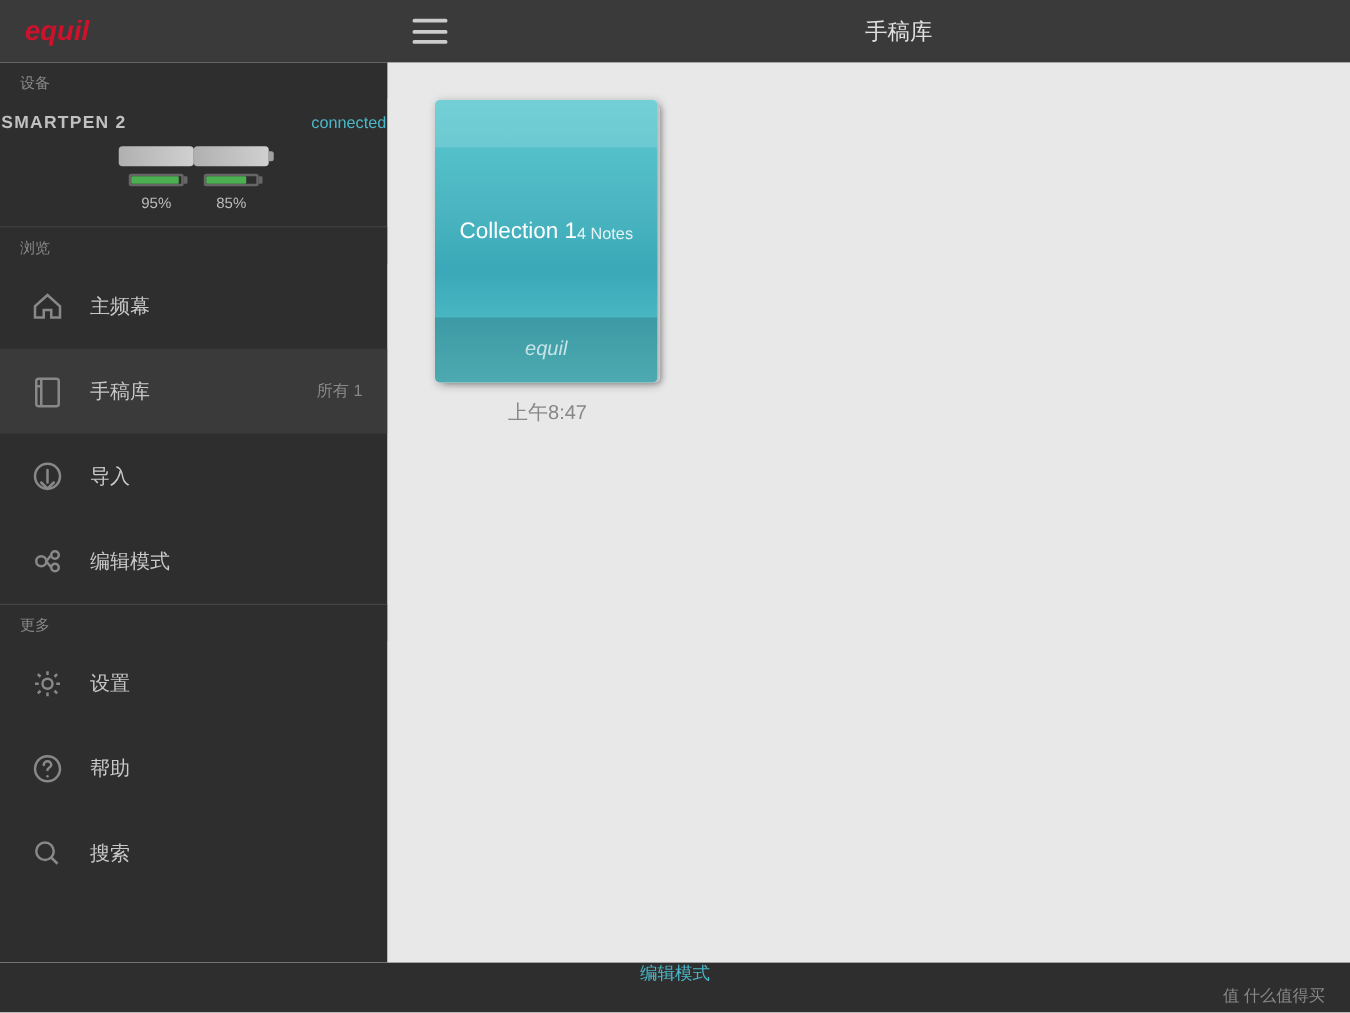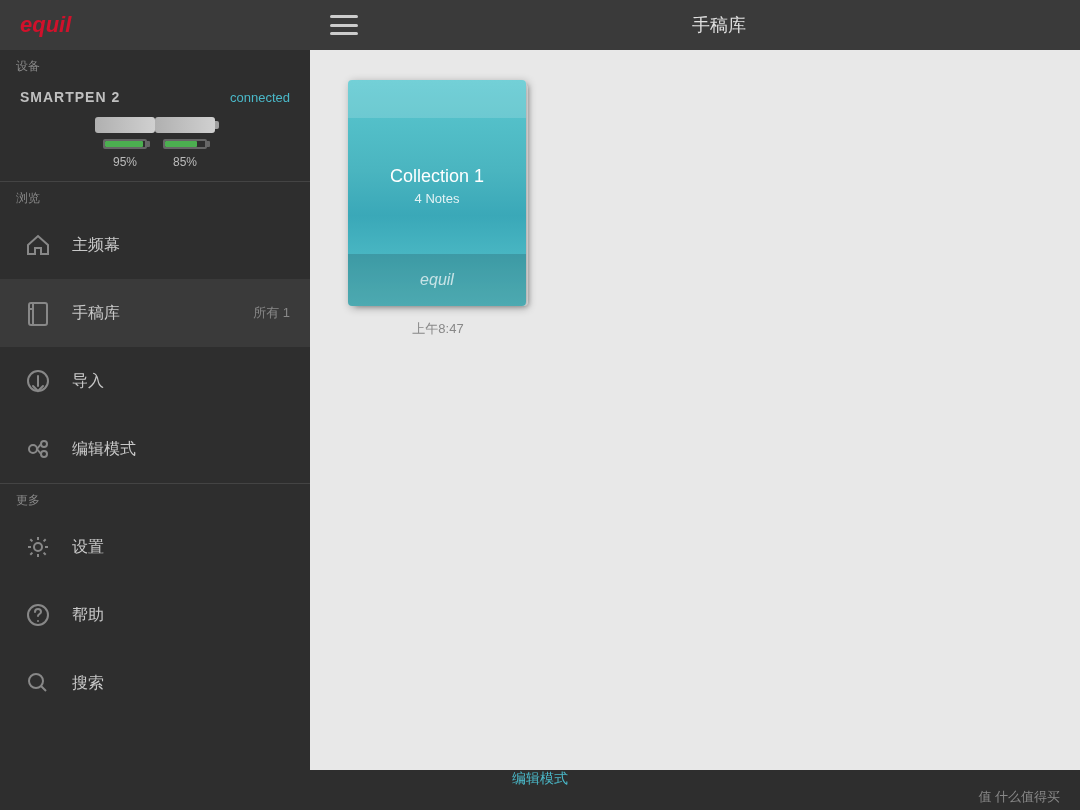--- a/index.html
+++ b/index.html
@@ -13,21 +13,21 @@
     .header-title { flex: 1; text-align: center; color: #e0e0e0; font-size: 18px; }
 
     
     .main { display: flex; flex: 1; overflow: hidden; }
 
     
     .sidebar { width: 310px; background: #2e2e2e; flex-shrink: 0; display: flex; flex-direction: column; height: 100%; }
     .sidebar-section-label { color: #888; font-size: 12px; padding: 8px 16px 4px; background: #2e2e2e; font-family: Liberation Serif, serif; }
 
     
-    .device-section { padding: 10px 20px 12px; }
+    .device-section { padding: 10px 1px 12px; }
     .device-header { display: flex; justify-content: space-between; align-items: center; margin-bottom: 12px; }
     .device-name { color: #c0c0c0; font-size: 14px; font-weight: bold; letter-spacing: 1px; }
     .device-status { color: #4ab8c8; font-size: 13px; }
 
     .device-batteries { display: flex; justify-content: center; }
     .battery-item { display: flex; flex-direction: column; align-items: center; gap: 6px; }
     .pen-icon { width: 60px; height: 16px; background: linear-gradient(to right, #b0b0b0, #d0d0d0); border-radius: 3px; position: relative; }
     .pen-icon::after { content: ''; position: absolute; right: -4px; top: 50%; transform: translateY(-50%); width: 4px; height: 8px; background: #a0a0a0; border-radius: 0 2px 2px 0; }
     .battery-bar-container { width: 44px; height: 10px; border: 2px solid #666; border-radius: 2px; position: relative; }
     .battery-bar-container::after { content: ''; position: absolute; right: -5px; top: 50%; transform: translateY(-50%); width: 3px; height: 6px; background: #666; border-radius: 0 1px 1px 0; }
@@ -47,26 +47,26 @@
     
     .content { flex: 1; background: #e8e8e8; padding: 30px; position: relative; }
 
     
     .collection-card { width: 196px; display: flex; flex-direction: column; align-items: center; cursor: pointer; }
     .notebook { width: 180px; height: 230px; position: relative; }
     .notebook-page-back { position: absolute; left: 6px; top: 4px; width: 174px; height: 222px; background: #f0f0f0; border-radius: 4px; box-shadow: 1px 1px 4px rgba(0,0,0,0.2); }
     .notebook-page-mid { position: absolute; left: 3px; top: 2px; width: 176px; height: 224px; background: #e8e8e8; border-radius: 4px; }
     .notebook-cover { position: absolute; left: 0; top: 0; width: 178px; height: 226px; background: linear-gradient(180deg, #5bc8d0 0%, #4ab5c0 40%, #3aa8b8 60%, #5bc8d0 100%); border-radius: 4px; box-shadow: 2px 2px 8px rgba(0,0,0,0.3); display: flex; flex-direction: column; overflow: hidden; }
     .cover-top-band { height: 38px; background: rgba(255,255,255,0.15); }
-    .cover-middle { flex: 1; display: flex; flex-direction: column; align-items: center; justify-content: center; padding: 10px; }
+    .cover-middle { flex: 1; display: flex; flex-direction: row; align-items: center; justify-content: center; padding: 10px; }
     .cover-title { color: white; font-size: 18px; font-weight: 400; text-align: center; margin-bottom: 4px; }
     .cover-subtitle { color: rgba(255,255,255,0.85); font-size: 13px; text-align: center; }
     .cover-bottom-band { height: 52px; background: rgba(0,0,0,0.15); display: flex; align-items: center; justify-content: center; }
     .cover-logo { color: rgba(255,255,255,0.7); font-style: italic; font-size: 16px; }
-    .collection-time { color: #888; font-size: 13px; margin-top: 10px; }
+    .collection-time { color: #888; font-size: 16px; margin-top: 10px; }
 
     
     .footer { height: 40px; background: #2e2e2e; display: flex; align-items: center; padding: 0 20px; flex-shrink: 0; flex-direction: column; }
     .footer-edit { color: #4ab8c8; font-size: 14px; cursor: pointer; }
     .footer-right { margin-left: auto; color: #888; font-size: 13px; }
 
     .divider { height: 1px; background: #444; margin: 0 0; }
   </style>
 </head>
 <body>

